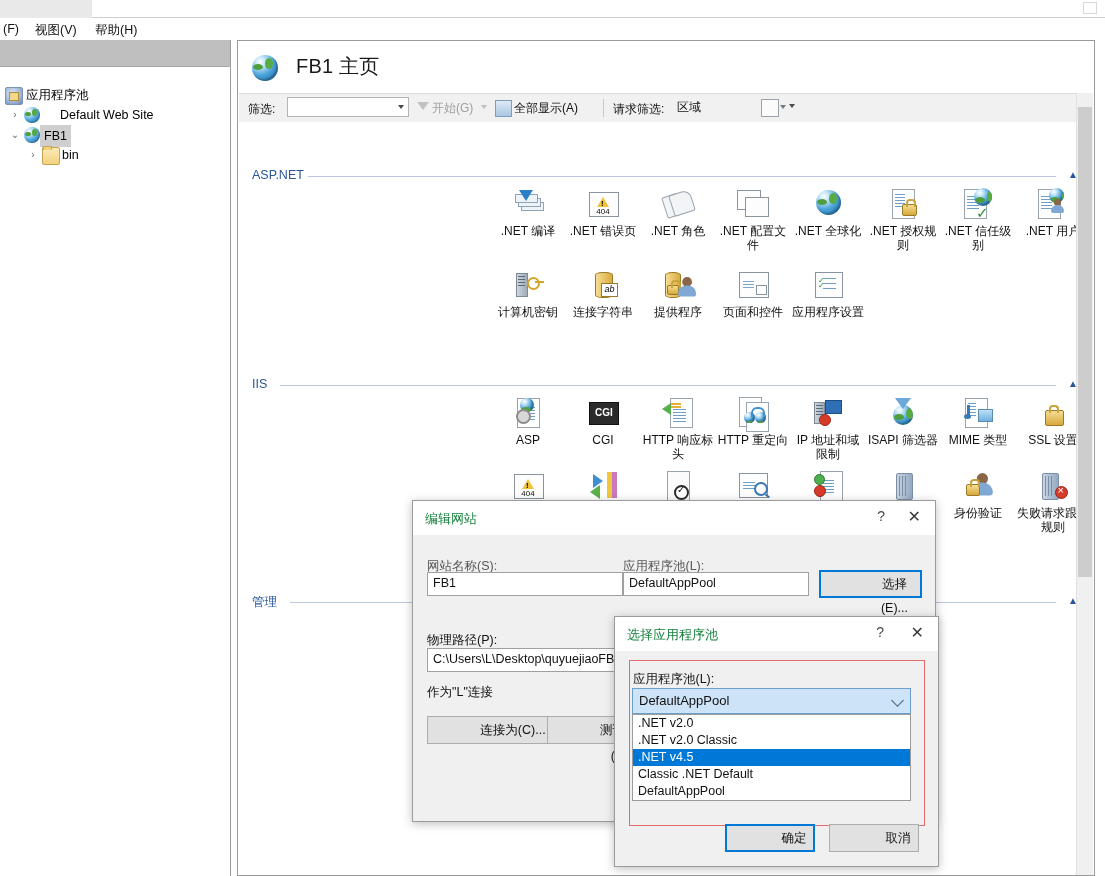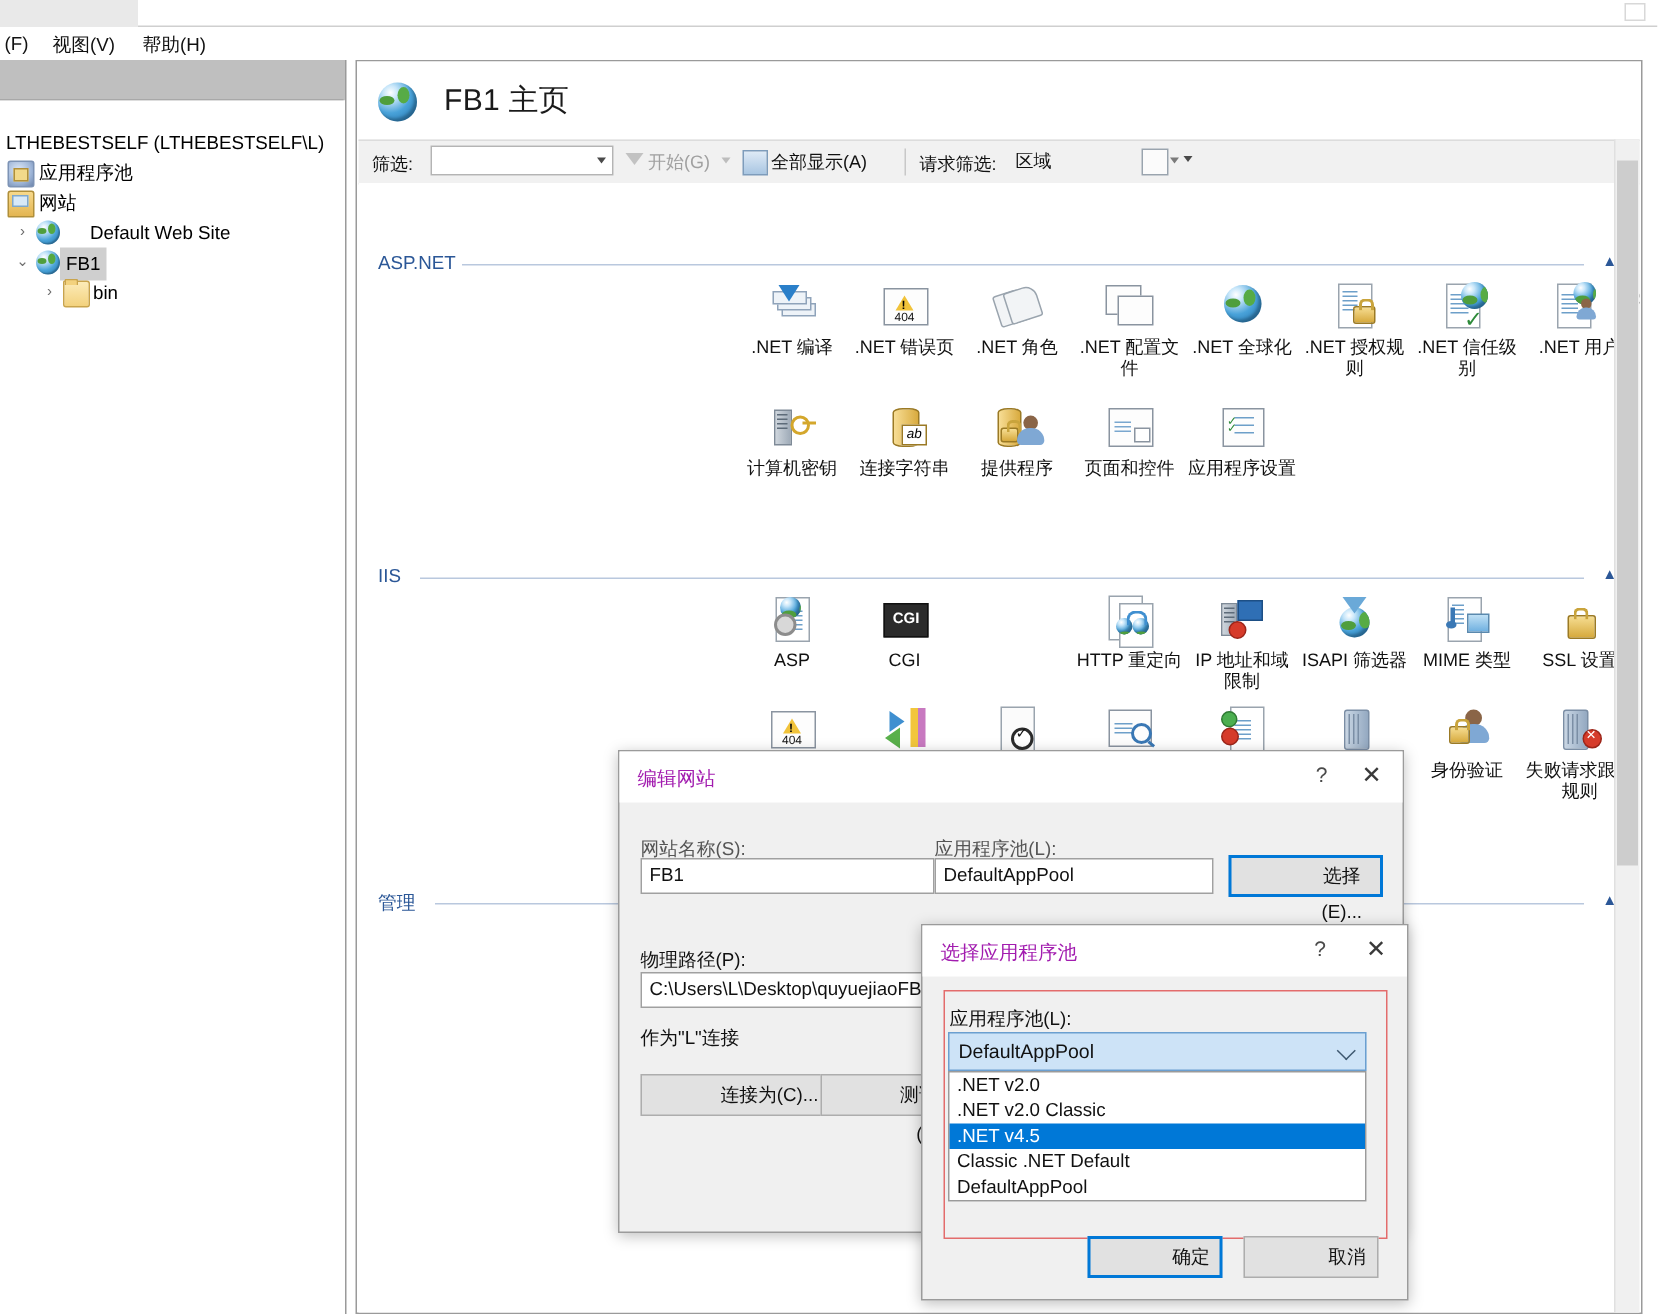--- a/index.html
+++ b/index.html
@@ -119,21 +119,21 @@
   .musicnote:after{content:"";position:absolute;left:-3px;top:9px;width:7px;height:5px;border-radius:50%;background:#3a78b5;}
 
   
   .vscroll{position:absolute;right:1px;top:52px;width:16px;height:782px;background:#f0f0f0;border-left:1px solid #e0e0e0;}
   .vscroll .thumb{position:absolute;left:1px;top:0;width:14px;height:470px;background:#cdcdcd;}
   .vscroll .up,.vscroll .dn{position:absolute;left:1px;width:14px;height:14px;}
 
   
   .dlg{position:absolute;background:#f0f0f0;border:1px solid #9b9b9b;box-shadow:0 2px 9px rgba(0,0,0,.25);}
   .dlg .cap{position:absolute;left:0;top:0;right:0;height:34px;background:#ffffff;}
-  .dlg .cap .ct{position:absolute;left:12px;top:9px;font-size:13px;color:#a21caf;}
+  .dlg .cap .ct{position:absolute;left:12px;top:9px;font-size:13px;color:#15803d;}
   .dlg .cap .q{position:absolute;top:7px;font-size:14px;color:#4a4a4a;cursor:default;}
   .dlg .cap .x{position:absolute;top:6px;font-size:16px;color:#3a3a3a;cursor:default;}
 
   .fl{position:absolute;font-size:12.5px;color:#555;white-space:nowrap;}
   .fl.dark{color:#111;}
   .fld{position:absolute;height:24px;background:#ffffff;border:1px solid #a0a0a0;box-sizing:border-box;}
   .fld .v{position:absolute;left:5px;top:3px;font-size:12.5px;color:#111;white-space:nowrap;overflow:hidden;}
   .btn{position:absolute;height:28px;background:#e1e1e1;border:1px solid #adadad;box-sizing:border-box;
        font-size:12.5px;color:#111;text-align:center;line-height:26px;cursor:default;padding-left:48px;}
   .btn.focus{border:2px solid #0078d7;line-height:24px;}
@@ -163,33 +163,26 @@
     <div class="mi" style="left:30px">视图(V)</div>
     <div class="mi" style="left:90px">帮助(H)</div>
   </div>
 
   <div class="leftpane">
     <div class="headerstrip">
         <div class="inner"></div>
       </div>
     <div class="treearea">
 
-      <div class="tnode">
-        <div class="lbl" style="left:4px">LTHEBESTSELF (LTHEBESTSELF\L)</div>
-      </div>
 
       <div class="tnode">
         <div class="ico ic-apppool" style="left:5px"></div>
         <div class="lbl" style="left:26px">应用程序池</div>
       </div>
 
-      <div class="tnode">
-        <div class="ico ic-sites" style="left:5px"></div>
-        <div class="lbl" style="left:26px">网站</div>
-      </div>
 
       <div class="tnode">
         <div class="exp" style="left:8px">›</div>
         <div class="ico ic-globe" style="left:24px"></div>
         <div class="lbl" style="left:60px">Default Web Site</div>
       </div>
 
       <div class="tnode sel">
         <div class="exp" style="left:8px">⌄</div>
         <div class="ico ic-globe" style="left:24px"></div>
@@ -372,20 +365,30 @@
         <div class="tlbl">ASP</div>
       </div>
       <div class="tile" style="left:327px;top:275px">
         <div class="tico">
             <div class="cgi-box">
               <span>CGI</span>
             </div>
           </div>
         <div class="tlbl">CGI</div>
       </div>
+      <div class="tile" style="left:402px;top:275px">
+        <div class="tico">
+          <div class="pg" style="left:8px"></div>
+            <div class="pg-lines" style="left:11px;top:12px;width:13px"></div>
+          <div class="greenarrow" style="left:1px;top:8px;border-right-color:transparent;border-left:9px solid transparent;border-right:none;transform:scaleX(-1)"></div>
+          <div style="position:absolute;left:0;top:6px;width:0;height:0;border-top:6px solid transparent;border-bottom:6px solid transparent;border-right:9px solid #59b04b"></div>
+          <div style="position:absolute;left:9px;top:6px;width:10px;height:2px;background:#e3b03a;box-shadow:0 3px 0 #e3b03a"></div>
+        </div>
+        <div class="tlbl">HTTP 响应标头</div>
+      </div>
       <div class="tile" style="left:477px;top:275px">
         <div class="tico">
           <div class="pg" style="left:2px;top:0"></div>
           <div class="pg" style="left:9px;top:5px"></div>
           <div class="globe32" style="left:7px;top:15px;width:11px;height:11px"></div>
           <div class="globe32" style="left:18px;top:15px;width:11px;height:11px"></div>
           <div style="position:absolute;left:14px;top:10px;width:10px;height:8px;border:2px solid #3f8fd0;border-bottom:none;border-radius:6px 6px 0 0"></div>
         </div>
         <div class="tlbl">HTTP 重定向</div>
       </div>

